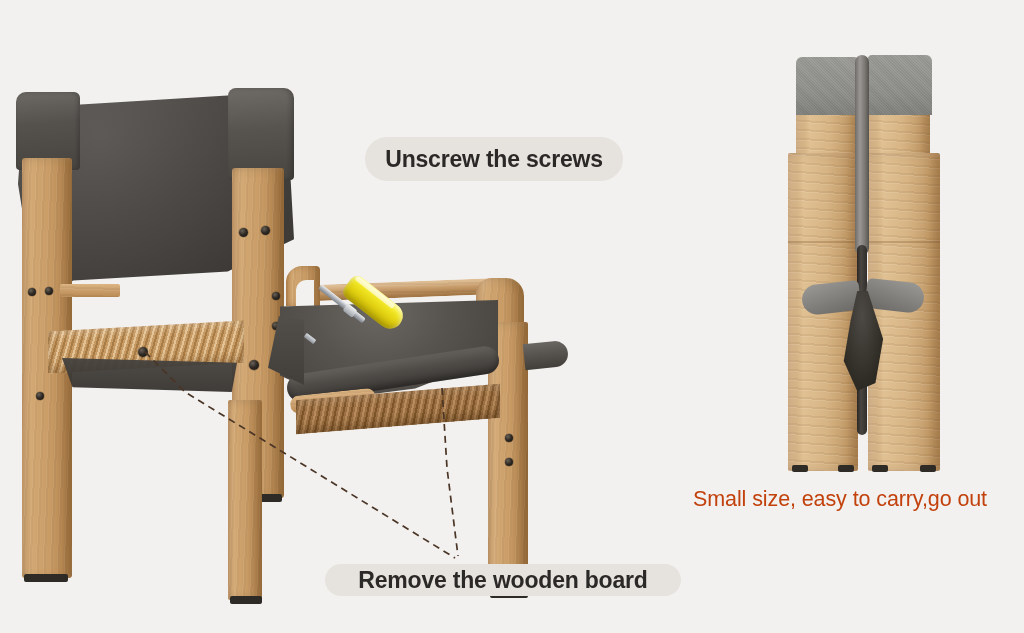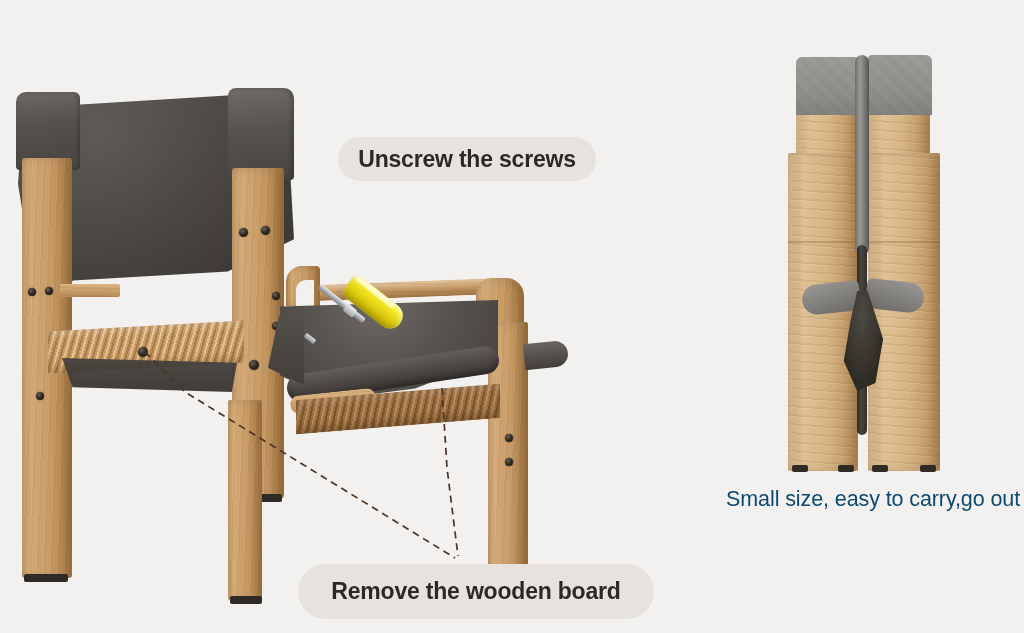--- a/index.html
+++ b/index.html
@@ -20,39 +20,40 @@
     position: absolute;
     background: #e6e3de;
     border-radius: 999px;
     color: #2b2927;
     font-weight: bold;
     display: flex;
     align-items: center;
     justify-content: center;
     white-space: nowrap;
     letter-spacing: -0.2px;
+    margin-left: 27px;
   }
   #pill-unscrew {
     left: 338px; top: 137px;
     width: 258px; height: 44px;
     font-size: 23px;
   }
   #pill-remove {
     left: 298px; top: 564px;
-    width: 356px; height: 55px;
+    width: 356px; height: 32px;
     font-size: 23px;
   }
 
   
   #caption {
     position: absolute;
     left: 660px; top: 482px;
     width: 360px;
-    text-align: right;
-    color: #0c4a6e;
+    text-align: center;
+    color: #c2410c;
     font-size: 21.5px;
     line-height: 34px;
     letter-spacing: -0.1px;
   }
 
   
   #chair-main { position: absolute; left: 0; top: 70px; width: 600px; height: 500px; }
 
   
   .wood {

